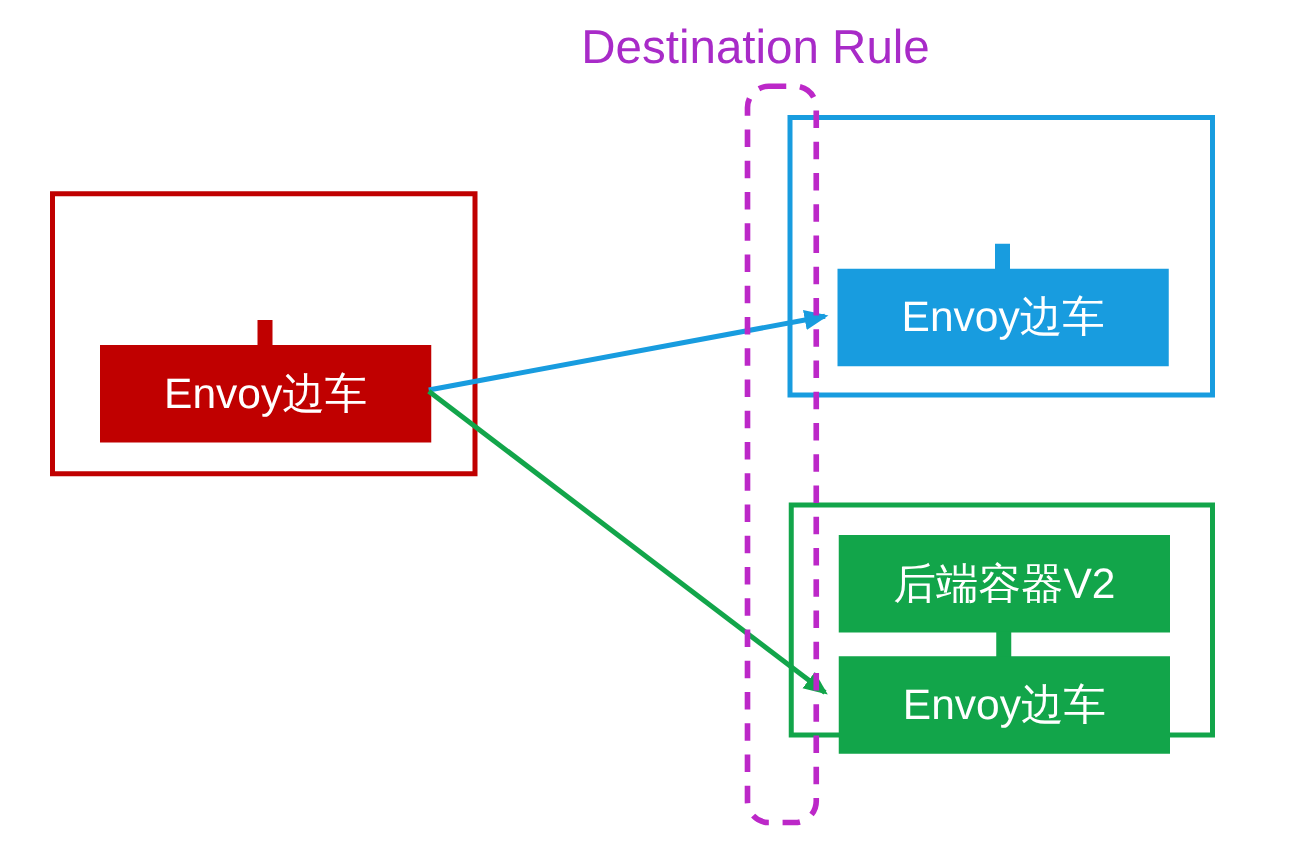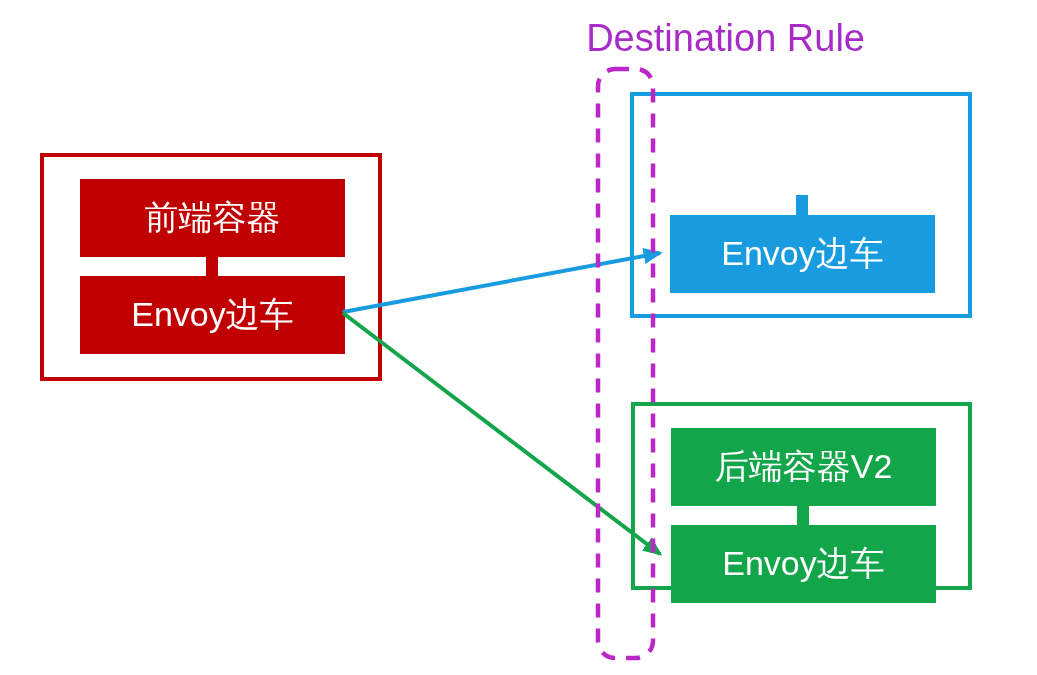--- a/index.html
+++ b/index.html
@@ -20,21 +20,21 @@
     height: 675px;
     background: #ffffff;
     overflow: hidden;
   }
 
   .title {
     position: absolute;
     left: 465px;
     top: 16px;
     width: 400px;
-    text-align: right;
+    text-align: left;
     font-size: 38px;
     line-height: 44px;
     color: var(--title_purple);
     z-index: 40;
     letter-spacing: 0px;
   }
 
   .pod-group {
     position: absolute;
     background: #ffffff;
@@ -93,21 +93,20 @@
   }
 </style>
 </head>
 <body>
 
 <div class="canvas">
 
   <div class="title">Destination Rule</div>
 
   <div class="pod-group pod-red" style="left:40px; top:153px; width:342px; height:228px;">
-    <div class="inner-box fill-red inner-top">前端容器</div>
     <div class="connector fill-red"></div>
     <div class="inner-box fill-red inner-bottom">Envoy边车</div>
   </div>
 
   <div class="pod-group pod-blue" style="left:630px; top:92px; width:342px; height:226px;">
     <div class="connector fill-blue"></div>
     <div class="inner-box fill-blue inner-bottom">Envoy边车</div>
   </div>
 
   <div class="pod-group pod-green" style="left:631px; top:402px; width:341px; height:188px;">

